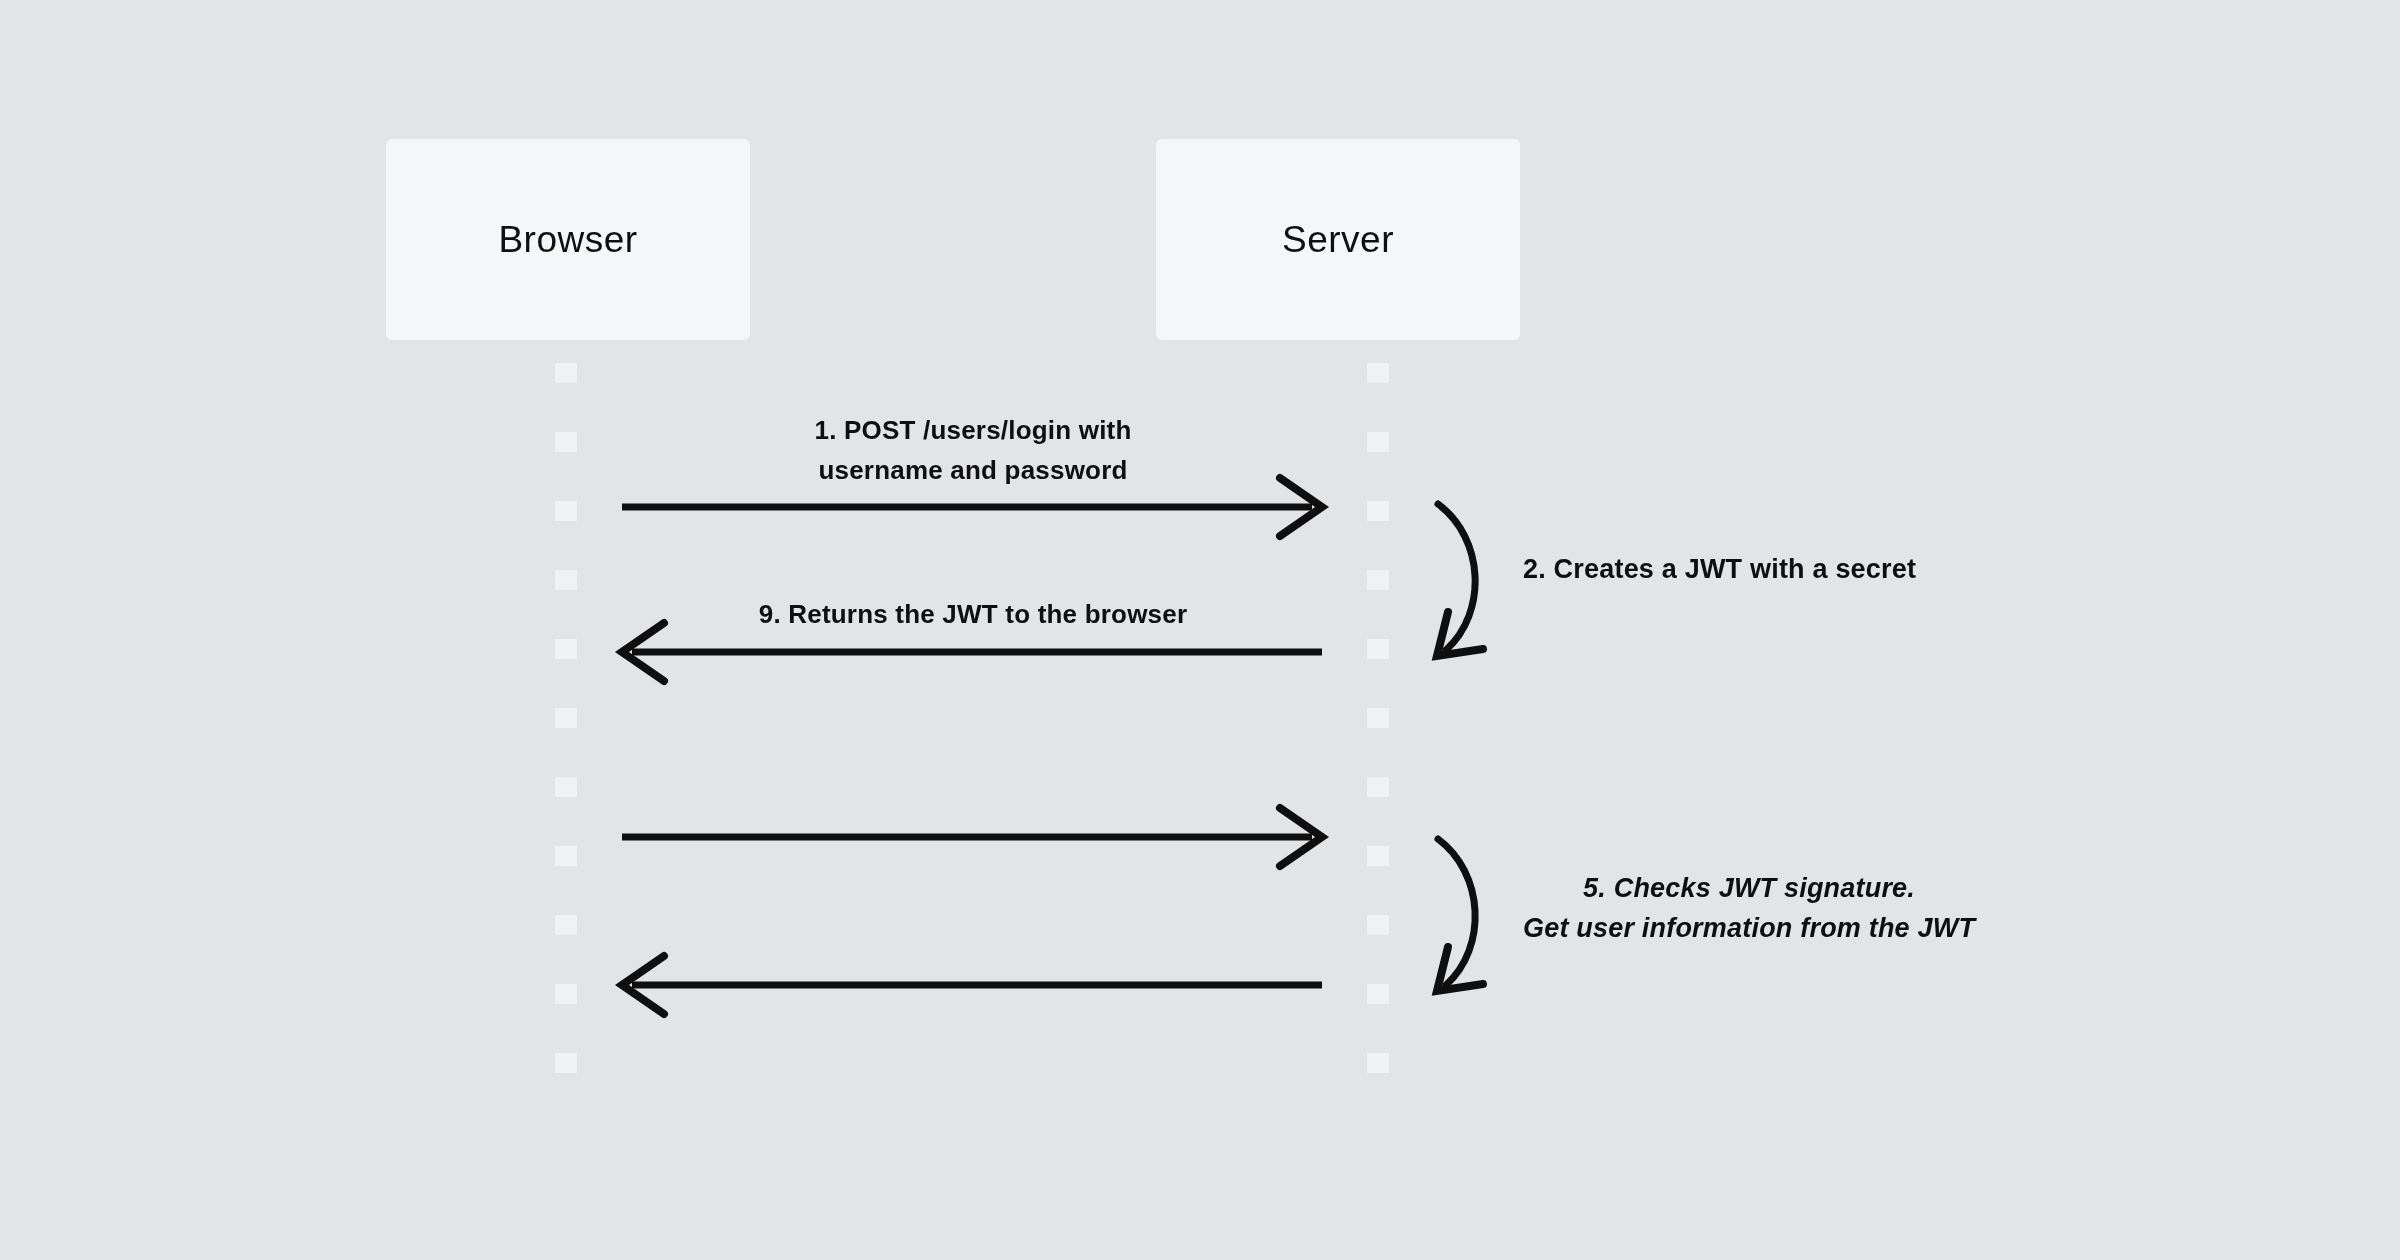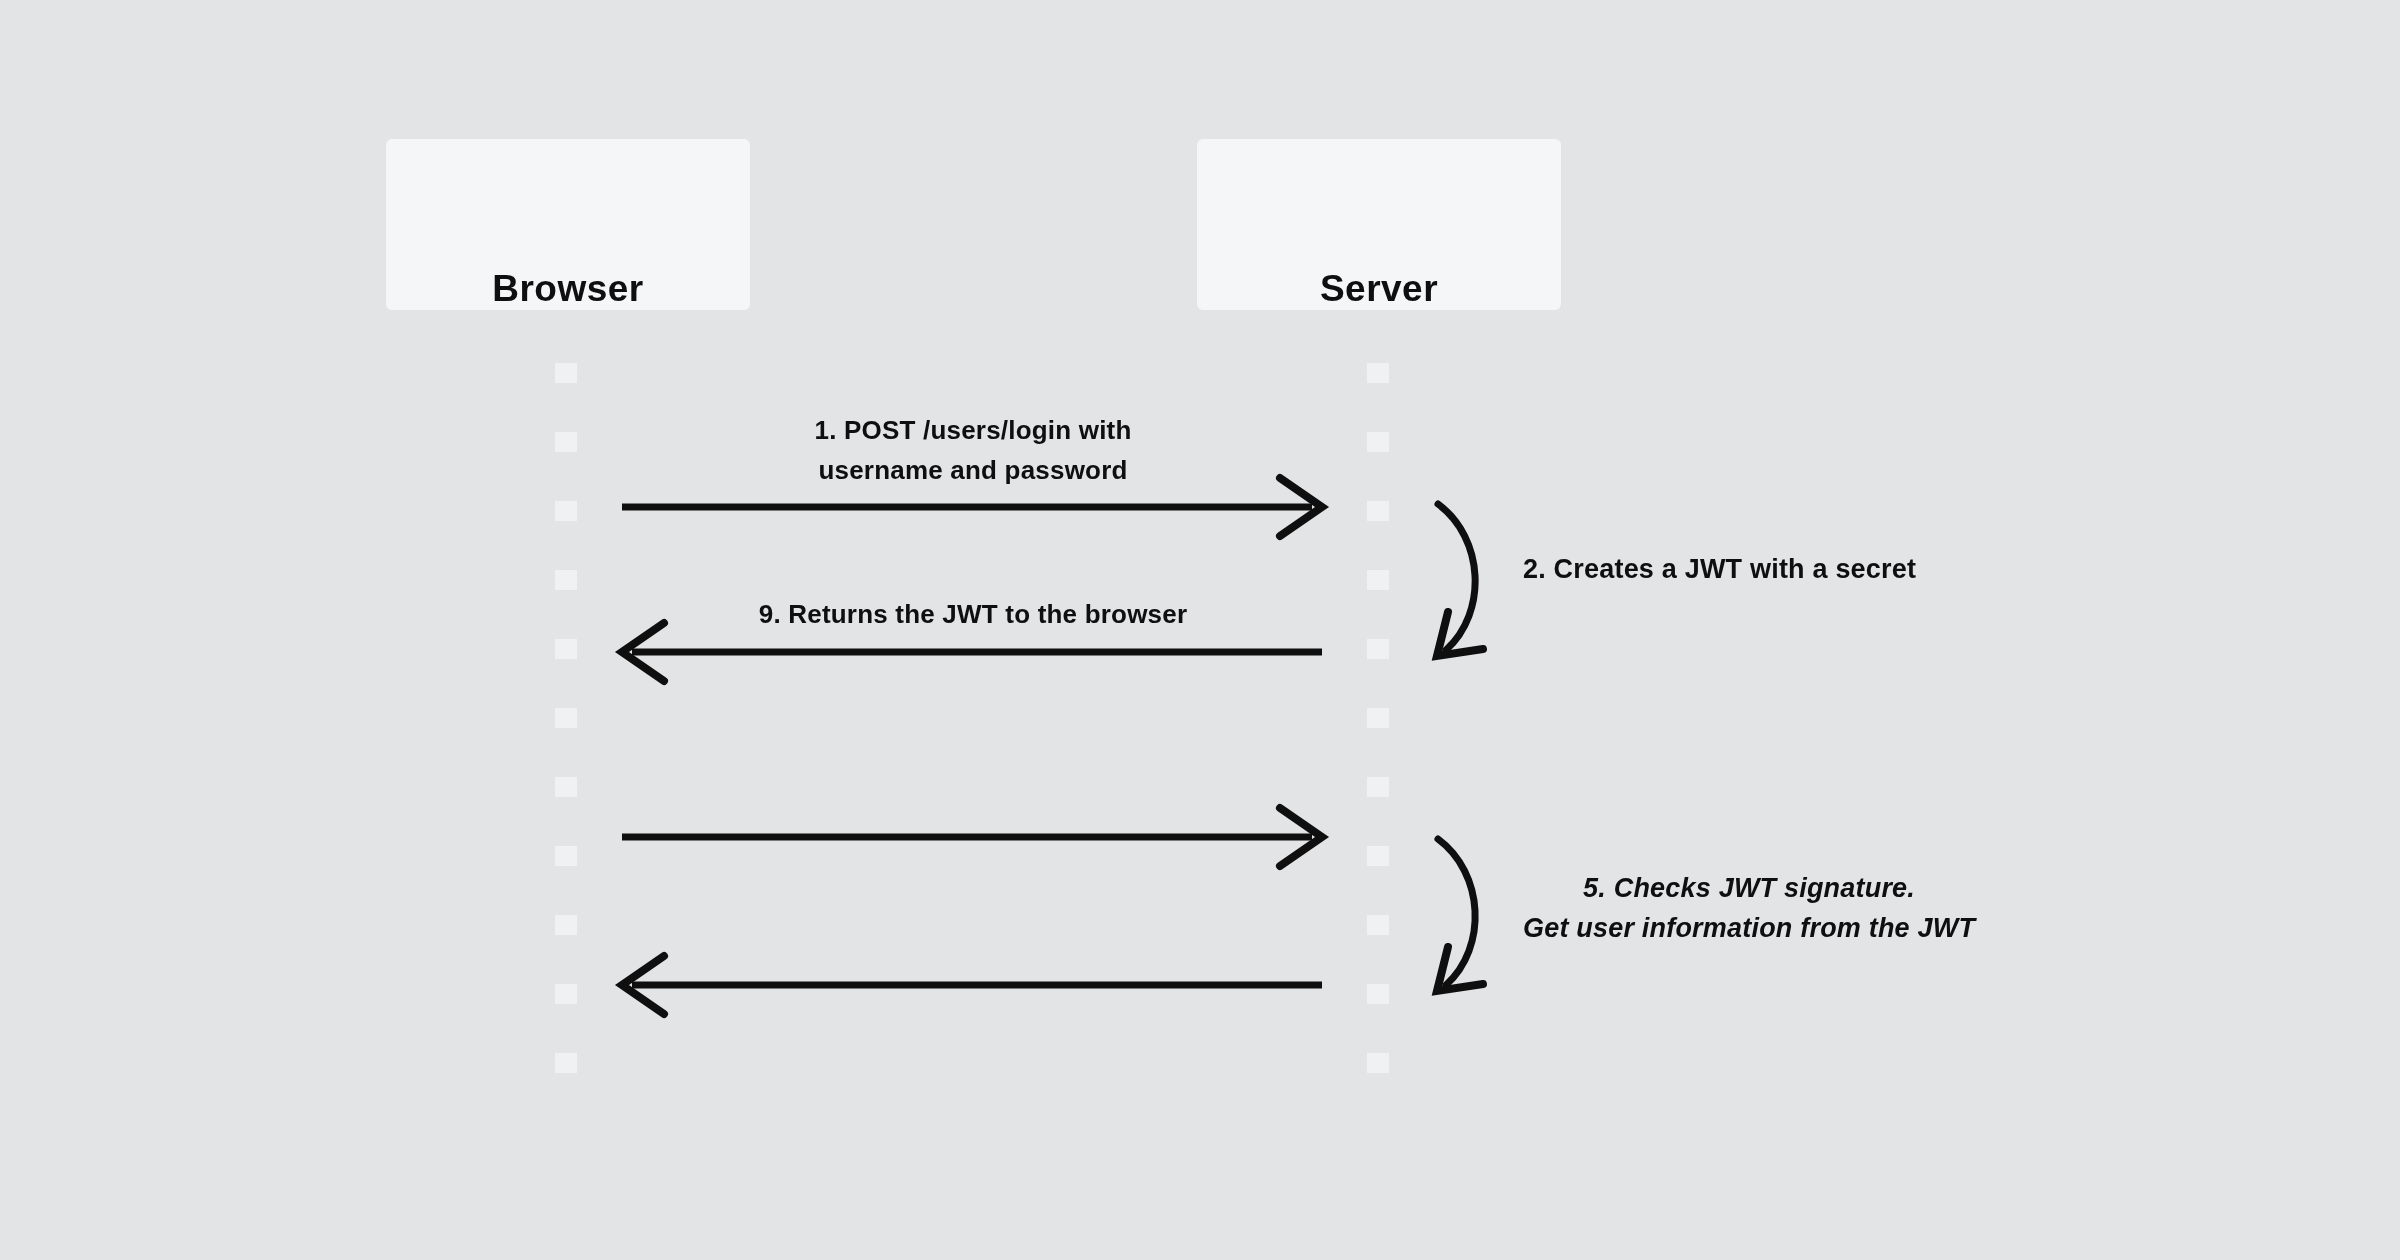--- a/index.html
+++ b/index.html
@@ -15,30 +15,30 @@
     font-family:"Liberation Sans",sans-serif;
     overflow:hidden;
   }
   .canvas{
     position:relative;
     width:2400px;height:1260px;
     background:var(--bg);
   }
   .actor-box{
     position:absolute;
-    width:364px;height:171px;
+    width:364px;height:201px;
     top:139px;
     background:var(--box);
     border-radius:6px;
-    display:flex;align-items:flex-end;justify-content:center;
-    font-size:37px;font-weight:700;color:var(--ink);
+    display:flex;align-items:center;justify-content:center;
+    font-size:37px;font-weight:400;color:var(--ink);
     letter-spacing:0.5px;
   }
   .actor-browser{left:386px;}
-  .actor-server{left:1197px;}
+  .actor-server{left:1156px;}
   .lifeline{
     position:absolute;
     top:363px;
     width:22px;height:710px;
     background:repeating-linear-gradient(
       to bottom,
       var(--dash) 0px, var(--dash) 20px,
       transparent 20px, transparent 69px
     );
   }

